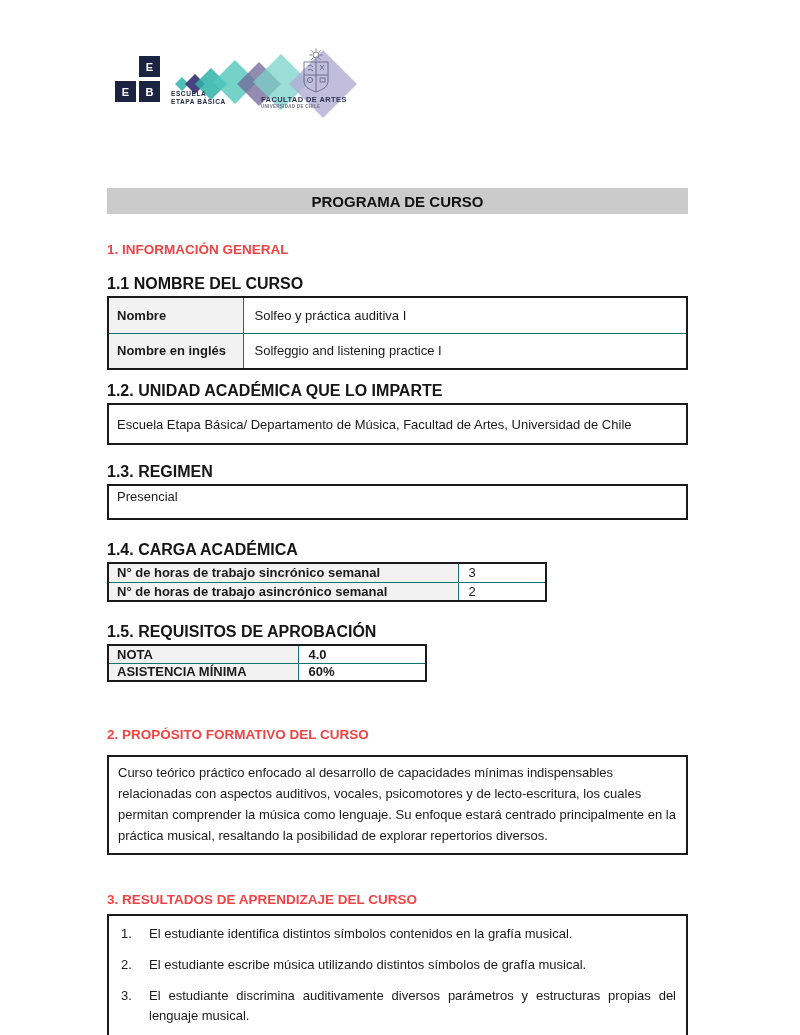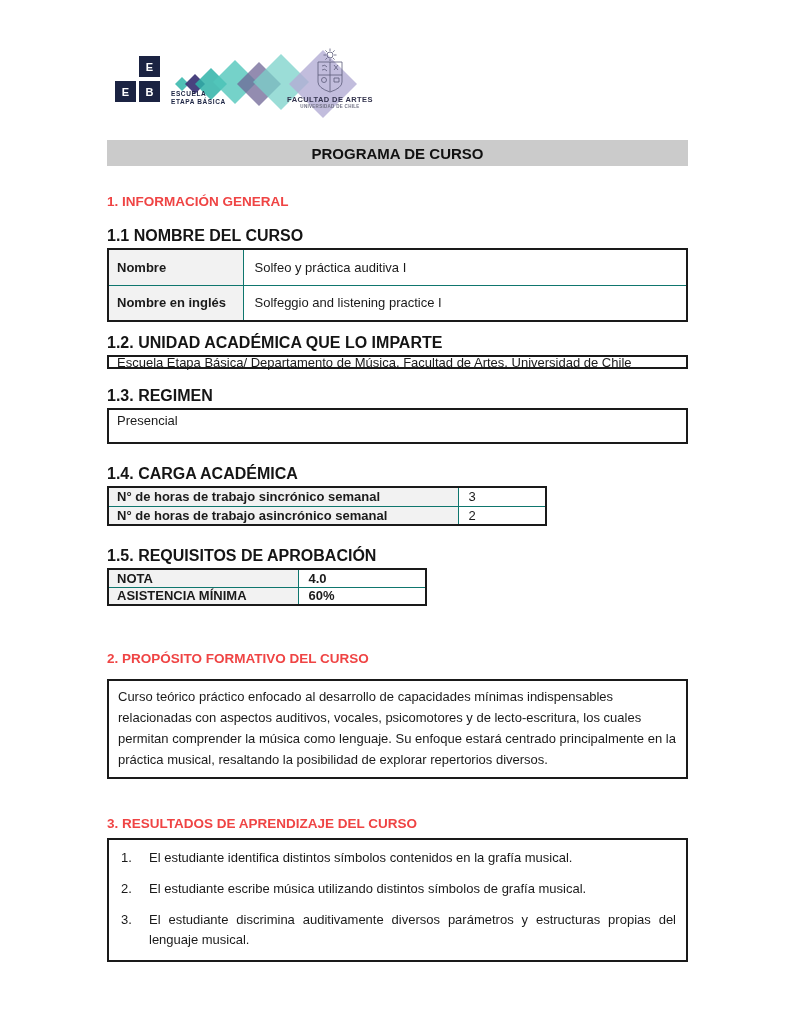--- a/index.html
+++ b/index.html
@@ -26,54 +26,55 @@
   .sq.top   { left: 24px; top: 2px; }
   .sq.left  { left: 0px;  top: 27px; }
   .sq.right { left: 24px; top: 27px; }
   .eeb-caption {
     position: absolute; left: 58px; top: 38px;
     font-size: 6.5px; font-weight: bold; letter-spacing: 0.6px;
     color: #1b2342; line-height: 8px; white-space: nowrap;
   }
   .diamonds { position: absolute; left: 48px; top: -6px; }
 
-  .artes-logo { position: absolute; left: 162px; top: 0; width: 110px; height: 68px; text-align: center; }
+  .artes-logo { position: absolute; left: 148px; top: 0; width: 110px; height: 68px; }
   .crest { display: block; margin: 0 auto; }
   .artes-caption1 { font-size: 7.5px; font-weight: bold; color: #33334d; letter-spacing: 0.4px; margin-top: 1px; white-space: nowrap; }
   .artes-caption2 { font-size: 4.5px; font-weight: bold; color: #707083; letter-spacing: 0.3px; white-space: nowrap; }
 
   
   .content { position: absolute; top: 140px; left: 107px; width: 581px; }
 
   .title-bar {
     height: 26px; background: #cbcbcb;
     display: flex; align-items: center; justify-content: center;
     font-size: 15px; font-weight: bold; color: #111111;
     margin-bottom: 28px;
+    margin-top: 48px;
   }
 
   h2.sec { font-size: 13.5px; font-weight: bold; color: #ef4444; margin-bottom: 18px; }
   h3.sub { font-size: 16px;   font-weight: bold; color: #151515; margin-bottom: 3px; }
 
   table { border-collapse: collapse; width: 100%; }
   table, td { border: 5px solid #0f766e; }
   td { border-width: 1px; font-size: 13px; padding: 2px 8px; vertical-align: middle; }
   table { border: 2px solid #1a1a1a; }
   td.lbl { background: #f2f2f2; font-weight: bold; }
 
   .tbl-nombre { margin-bottom: 12px; }
   .tbl-nombre td { height: 36px; }
   .tbl-nombre td.lbl { width: 135px; }
   .tbl-nombre td.val { padding-left: 11px; }
 
   .box {
     border: 2px solid #1a1a1a; font-size: 13px;
     padding: 3px 8px;
   }
-  .box-unidad { height: 14px; margin-bottom: 18px; display:flex; align-items:center; }
+  .box-unidad { height: 42px; margin-bottom: 18px; display:flex; align-items:center; }
   .box-regimen { height: 36px; margin-bottom: 21px; }
 
   .tbl-carga { width: 440px; margin-bottom: 21px; }
   .tbl-carga td { height: 19px; padding-top: 0; padding-bottom: 0; }
   .tbl-carga td.lbl { width: 350px; }
   .tbl-carga td.val { padding-left: 10px; }
 
   .tbl-req { width: 320px; margin-bottom: 45px; }
   .tbl-req td { height: 18px; padding-top: 0; padding-bottom: 0; font-weight: bold; }
   .tbl-req td.lbl { width: 190px; margin-top: 28px; }

